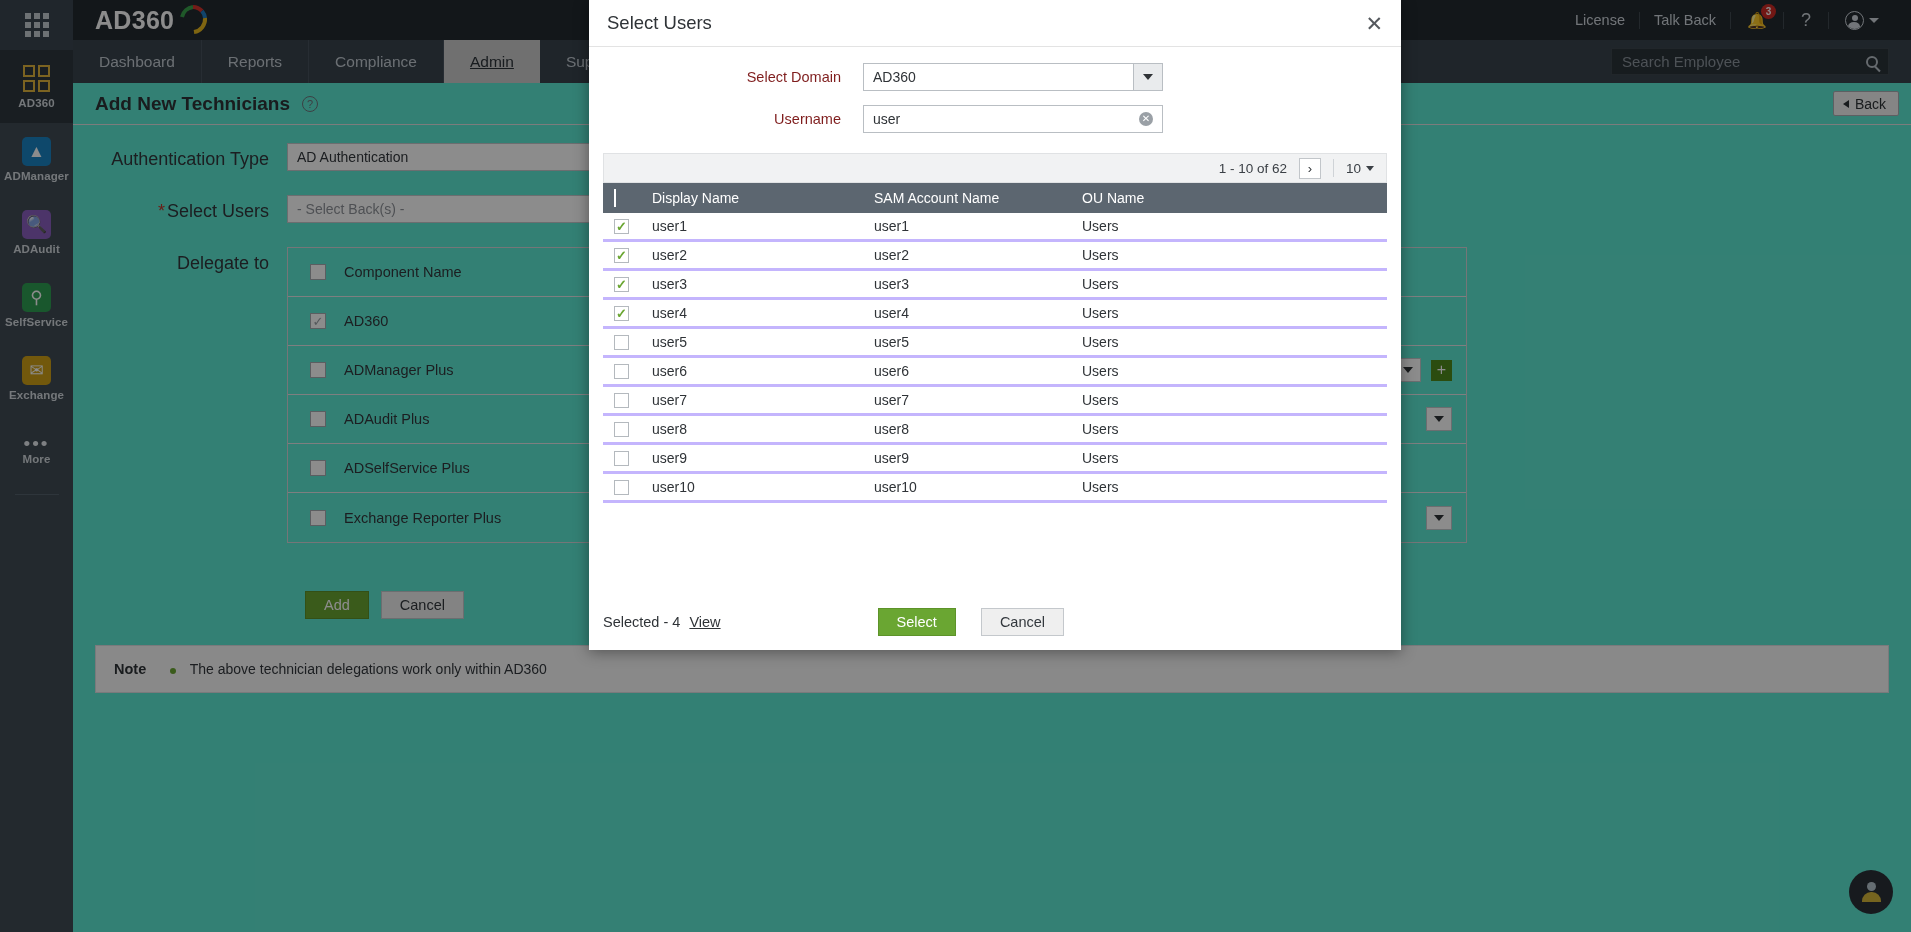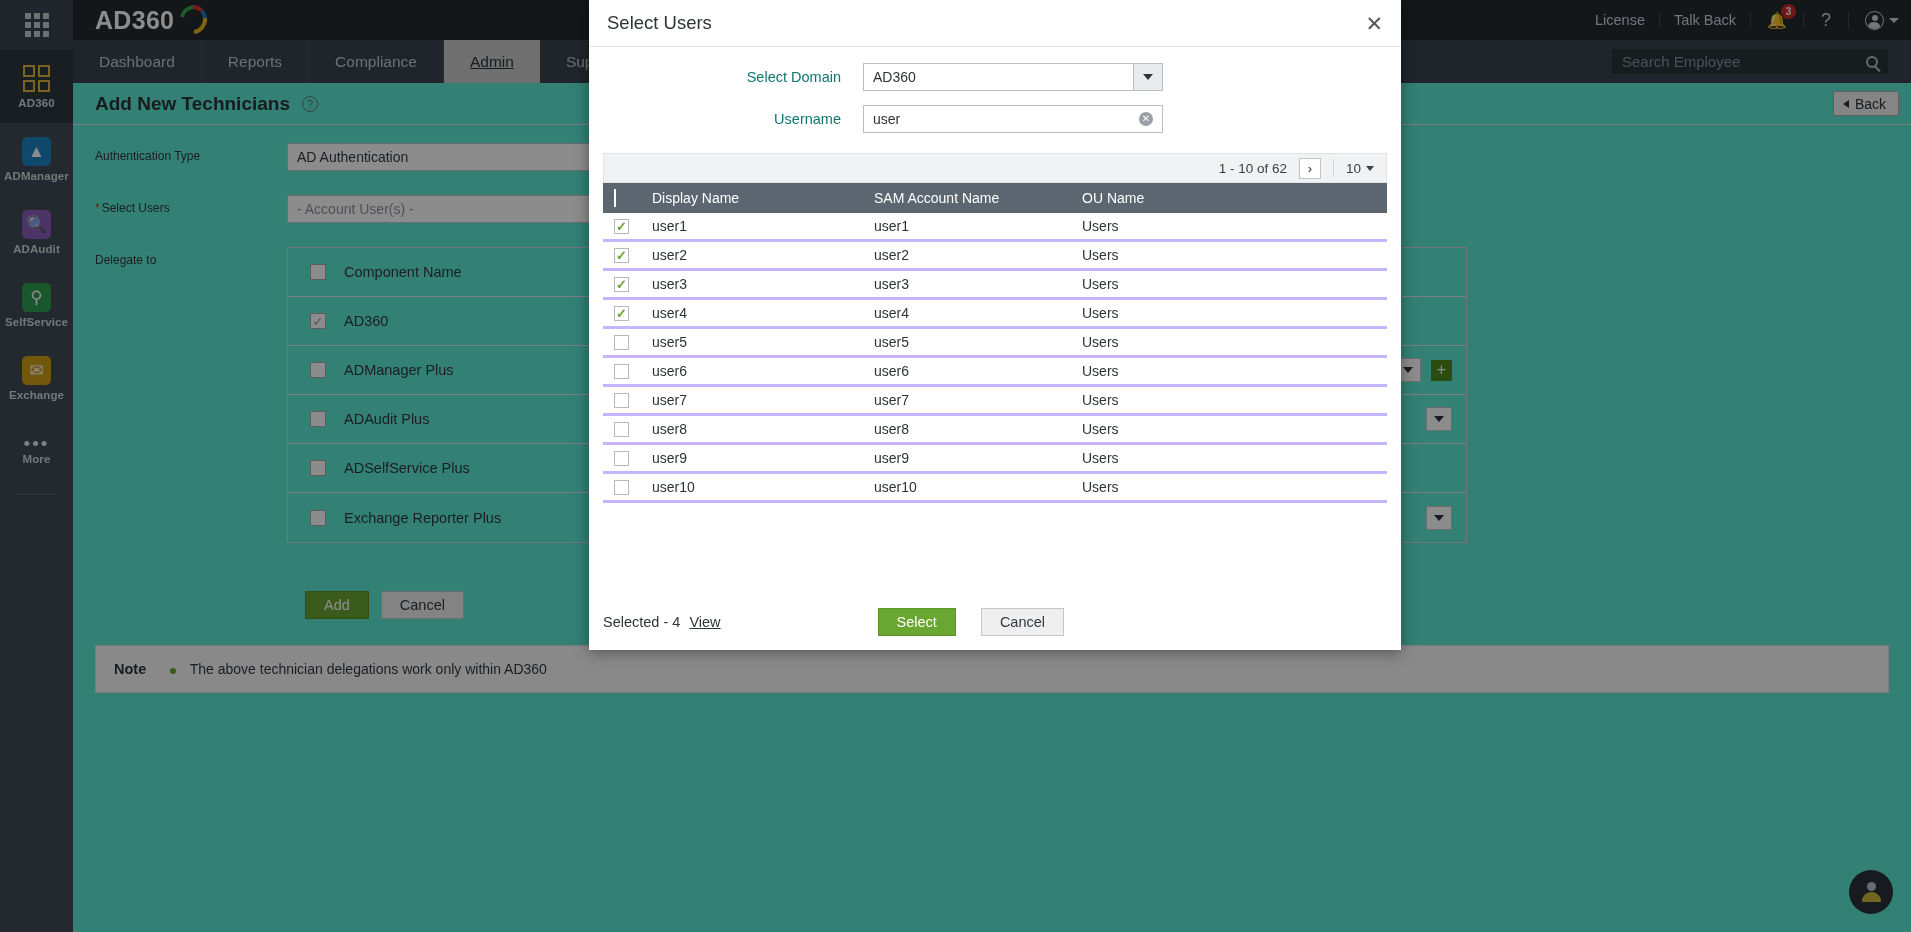--- a/index.html
+++ b/index.html
@@ -46,21 +46,21 @@
 
   
   #top-header {
     position: absolute; left: 73px; top: 0; right: 0; height: 40px;
     background: #232a30; display: flex; align-items: center; z-index: 1;
   }
   #brand { display: flex; align-items: center; padding-left: 22px; gap: 2px; }
   #brand .word { color: #fff; font-size: 25px; font-weight: bold; letter-spacing: .3px; }
   #brand svg { display: block; }
   #header-right {
-    margin-left: auto; display: flex; align-items: center; gap: 0; padding-right: 12px;
+    margin-left: auto; display: flex; align-items: center; gap: 0; padding-right: 32px;
     color: #cfd6dc; font-size: 14.5px;
   }
   #header-right .hlink { padding: 0 14px; cursor: pointer; }
   #header-right .sep { width: 1px; height: 17px; background: #414950; }
   .bell-wrap { position: relative; padding: 0 16px; cursor: pointer; }
   .bell { font-size: 16px; color: #e3bb22; }
   .badge {
     position: absolute; top: -7px; right: 7px; background: #cf2b25; color: #fff;
     font-size: 10px; border-radius: 50%; width: 15px; height: 15px;
     display: flex; align-items: center; justify-content: center; font-weight: bold;
@@ -123,21 +123,21 @@
     position: absolute; right: 12px; top: 8px; height: 25px;
     border: 1px solid #a9aeb3; background: #f2f2f2; display: flex;
     align-items: center; padding: 0 12px 0 9px; gap: 6px; font-size: 14px;
     color: #2f3337; cursor: pointer; border-radius: 2px;
   }
   .chev-l { width:0;height:0;border-top:4.5px solid transparent;border-bottom:4.5px solid transparent;border-right:6px solid #2f3337; }
 
   
   #form-area { padding: 18px 22px 0 22px; }
   .form-row { display: flex; align-items: flex-start; margin-bottom: 24px; }
-  .form-label { width: 192px; text-align: left; padding-right: 18px; font-size: 12px;
+  .form-label { width: 192px; text-align: right; padding-right: 18px; font-size: 18px;
     color: #33383d; padding-top: 6px; }
   .req { color: #c0392b; margin-right: 2px; }
   .form-ctl { width: 460px; height: 28px; border: 1px solid #c4c8cc; background: #fff;
     display: flex; align-items: center; padding: 0 9px; font-size: 14px; color: #33383d; }
   .form-ctl.placeholder { color: #8f9399; }
 
   
   #delegate-box { width: 1180px; border: 1px solid #d5d8db; }
   .dg-row { display: flex; align-items: center; height: 49px;
     border-bottom: 1px solid #e6e8ea; padding-left: 22px; }
@@ -182,21 +182,21 @@
     background: #fff; z-index: 20; box-shadow: 0 2px 14px rgba(0,0,0,.4);
     display: flex; flex-direction: column;
   }
   #modal-head { height: 47px; display: flex; align-items: center; padding: 0 18px;
     border-bottom: 1px solid #e3e3e3; }
   #modal-title { font-size: 18.5px; color: #2f3337; }
   #modal-close { margin-left: auto; font-size: 21px; color: #55595e; cursor: pointer; line-height: 1; }
 
   #modal-body { flex: 1; padding: 16px 14px 0 14px; display: flex; flex-direction: column; }
   .m-row { display: flex; align-items: center; margin-bottom: 14px; }
-  .m-label { width: 260px; text-align: right; padding-right: 22px; font-size: 14.5px; color: #0f766e; }
+  .m-label { width: 260px; text-align: right; padding-right: 22px; font-size: 14.5px; color: #7f1d1d; }
   .m-field { width: 300px; height: 28px; border: 1px solid #b9bec3; display: flex;
     align-items: center; background: #fff; }
   .m-field input { flex: 1; border: 0; outline: none; height: 100%; padding: 0 9px;
     font-size: 14px; font-family: inherit; color: #2f3337; background: transparent; }
   .m-drop { width: 29px; height: 100%; background: #e9ebed; border-left: 1px solid #b9bec3;
     display: flex; align-items: center; justify-content: center; cursor: pointer; }
   .clear-x { width: 14px; height: 14px; border-radius: 50%; background: #9aa0a6; color: #fff;
     font-size: 10px; line-height: 14px; text-align: center; margin-right: 9px; cursor: pointer; }
 
   
@@ -360,21 +360,21 @@
 
       <div class="form-row">
         <div class="form-label">Authentication Type</div>
         <div class="form-ctl">AD Authentication</div>
       </div>
 
       <div class="form-row">
         <div class="form-label">
           <span class="req">*</span><span>Select Users</span>
         </div>
-        <div class="form-ctl placeholder">- Account User(s) -</div>
+        <div class="form-ctl placeholder">- Select Back(s) -</div>
       </div>
 
       <div class="form-row">
         <div class="form-label">Delegate to</div>
         <div id="delegate-box">
 
           <div class="dg-row header">
             <span class="cbx"></span>
             <span class="dg-name">Component Name</span>
           </div>

